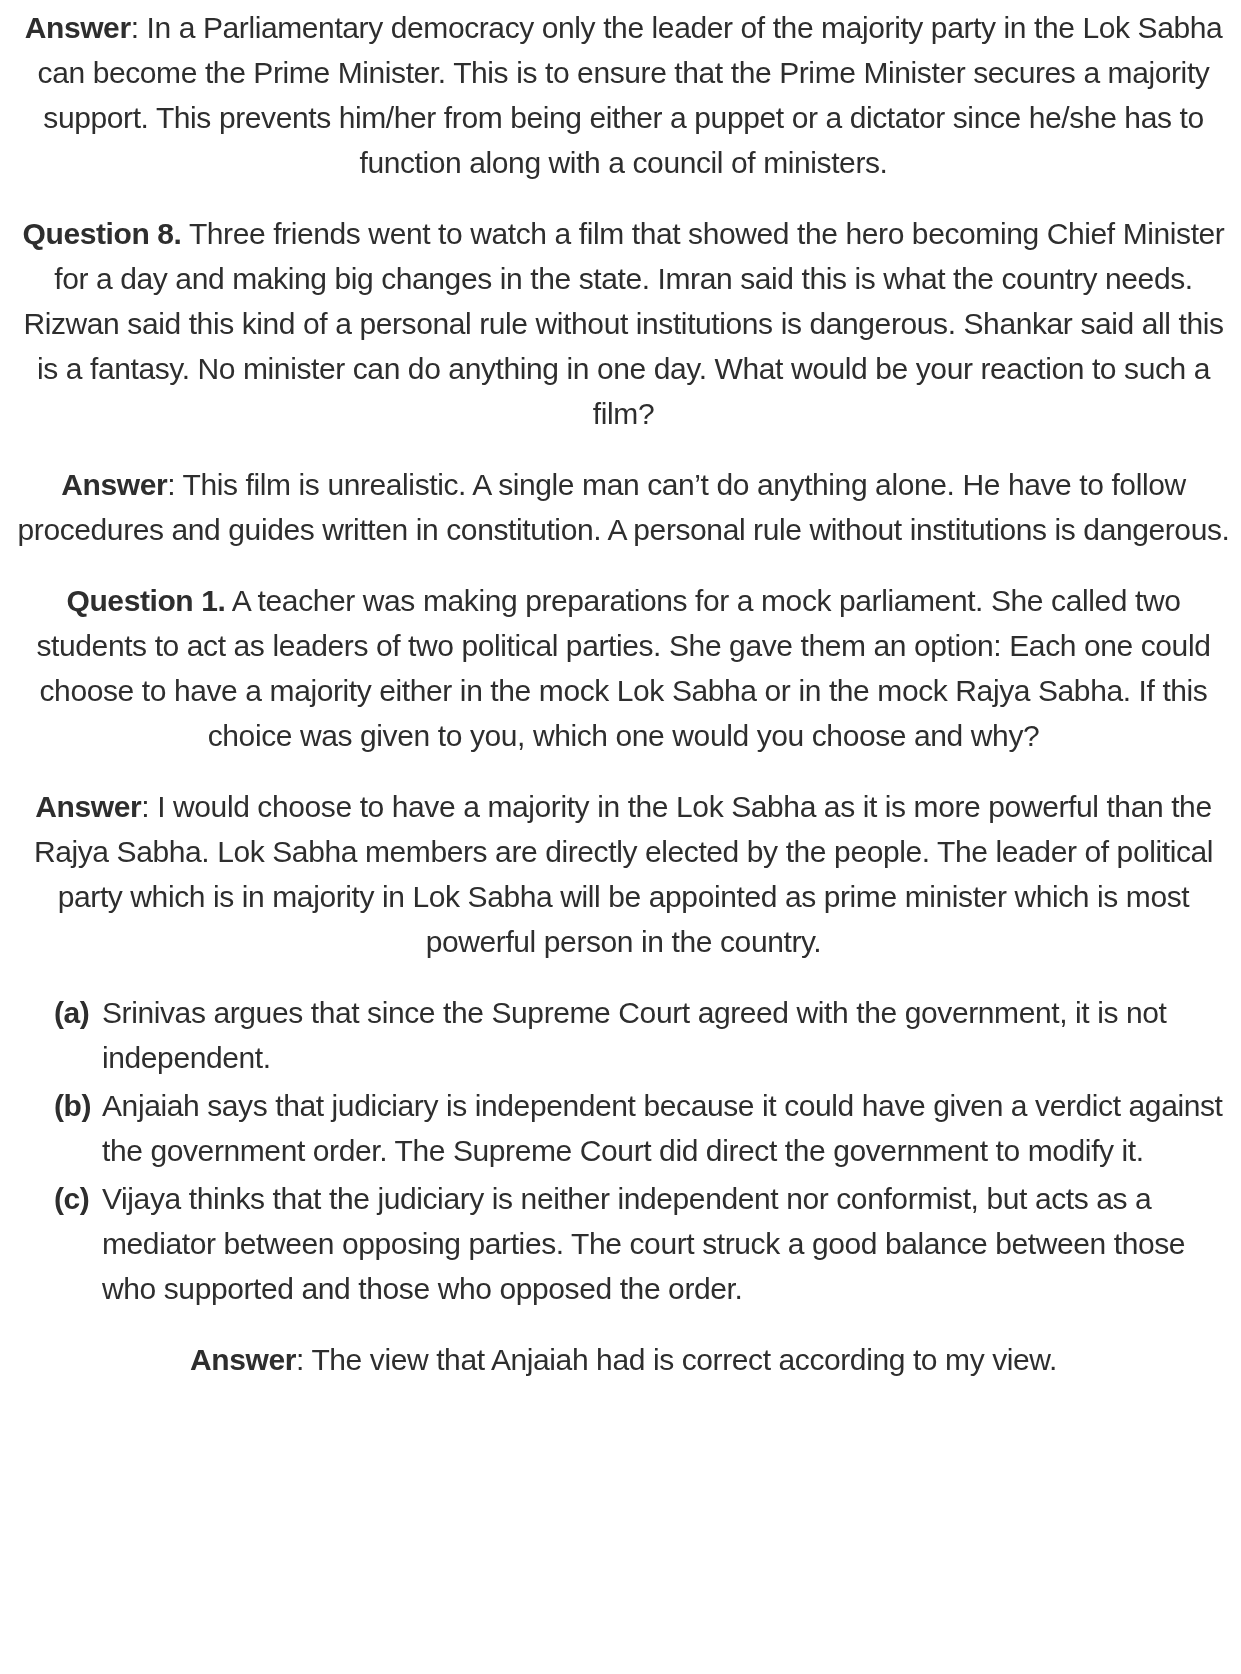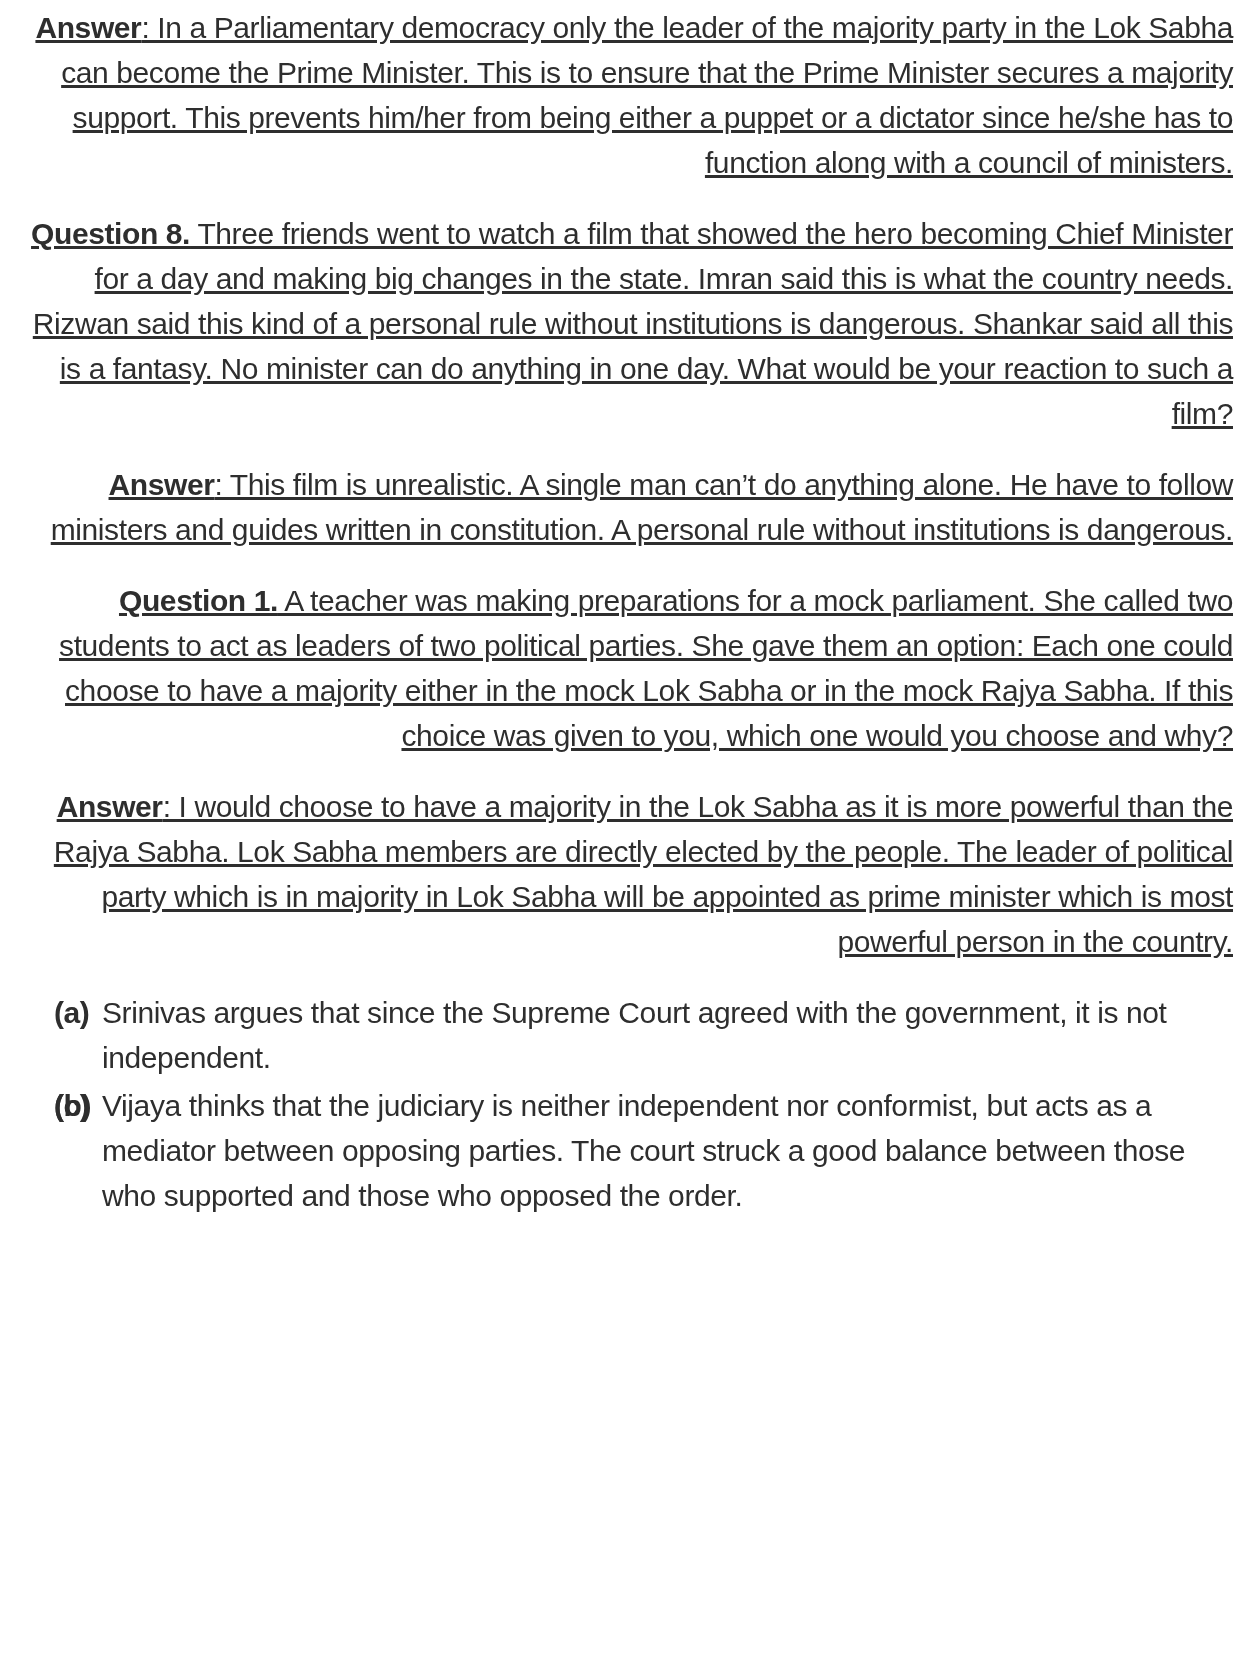--- a/index.html
+++ b/index.html
@@ -17,22 +17,21 @@
     line-height: 45px;
     letter-spacing: -0.4px;
   }
   .page {
     padding: 5px 8px 0 2px;
     box-sizing: border-box;
     width: 1241px;
   }
   .para {
     margin: 0 0 26px 12px;
-    text-align: right;
-    text-decoration: underline;
+    text-align: center;
   }
   .b {
     font-weight: bold;
   }
   .options {
     margin: 0 0 26px 0;
   }
   .option {
     position: relative;
     padding-left: 100px;
@@ -50,27 +49,28 @@
 </style>
 </head>
 <body>
 
 <div class="page">
 
   <div class="para"><span class="b">Answer</span><span>: In a Parliamentary democracy only the leader of the majority party in the Lok Sabha can become the Prime Minister. This is to ensure that the Prime Minister secures a majority support. This prevents him/her from being either a puppet or a dictator since he/she has to function along with a council of ministers.</span></div>
 
   <div class="para"><span class="b">Question 8.</span><span> Three friends went to watch a film that showed the hero becoming Chief Minister for a day and making big changes in the state. Imran said this is what the country needs. Rizwan said this kind of a personal rule without institutions is dangerous. Shankar said all this is a fantasy. No minister can do anything in one day. What would be your reaction to such a film?</span></div>
 
-  <div class="para"><span class="b">Answer</span><span>: This film is unrealistic. A single man can’t do anything alone. He have to follow ministers and guides written in constitution. A personal rule without institutions is dangerous.</span></div>
+  <div class="para"><span class="b">Answer</span><span>: This film is unrealistic. A single man can’t do anything alone. He have to follow procedures and guides written in constitution. A personal rule without institutions is dangerous.</span></div>
 
   <div class="para"><span class="b">Question 1.</span><span> A teacher was making preparations for a mock parliament. She called two students to act as leaders of two political parties. She gave them an option: Each one could choose to have a majority either in the mock Lok Sabha or in the mock Rajya Sabha. If this choice was given to you, which one would you choose and why?</span></div>
 
   <div class="para"><span class="b">Answer</span><span>: I would choose to have a majority in the Lok Sabha as it is more powerful than the Rajya Sabha. Lok Sabha members are directly elected by the people. The leader of political party which is in majority in Lok Sabha will be appointed as prime minister which is most powerful person in the country.</span></div>
 
 
   <div class="options">
     <div class="option"><span class="marker">(a)</span><span>Srinivas argues that since the Supreme Court agreed with the government, it is not independent.</span></div>
-    <div class="option"><span class="marker">(b)</span></div>
+    <div class="option"><span class="marker">(b)</span><span>Anjaiah says that judiciary is independent because it could have given a verdict against the government order. The Supreme Court did direct the government to modify it.</span></div>
     <div class="option"><span class="marker">(c)</span><span>Vijaya thinks that the judiciary is neither independent nor conformist, but acts as a mediator between opposing parties. The court struck a good balance between those who supported and those who opposed the order.</span></div>
   </div>
 
+  <div class="para last"><span class="b">Answer</span><span>: The view that Anjaiah had is correct according to my view.</span></div>
 
 </div>
 
 </body></html>

